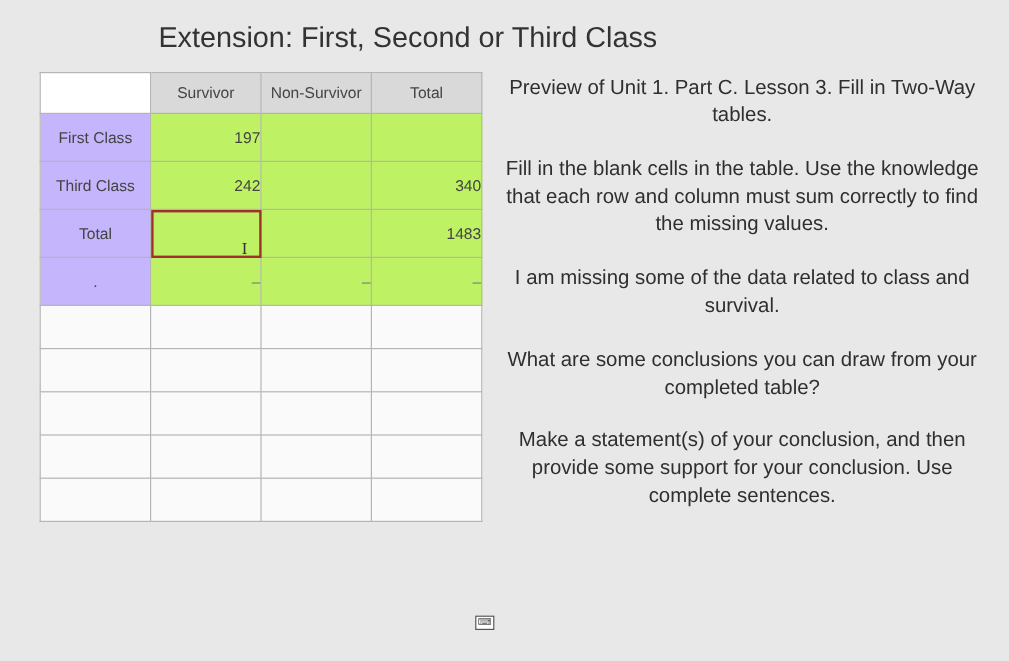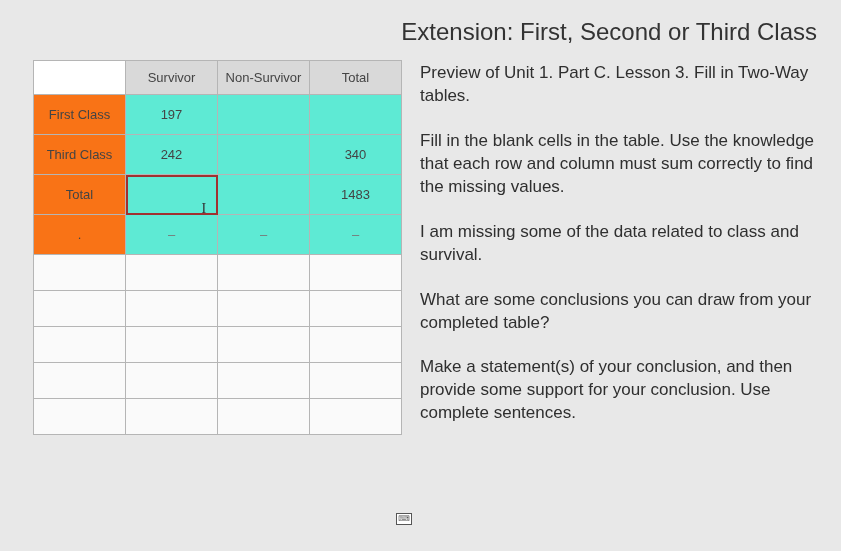--- a/index.html
+++ b/index.html
@@ -8,21 +8,21 @@
   background: #e8e8e8;
   width: 841px;
   height: 551px;
   overflow: hidden;
   color: #3a3a3a;
 }
 .page {
   padding: 18px 24px 10px 12px;
 }
 .title {
-  text-align: right;
+  text-align: left;
   font-size: 24px;
   font-weight: 400;
   color: #333;
   margin-bottom: 14px;
   padding-left: 120px;
 }
 .content {
   display: flex;
   gap: 18px;
 }
@@ -37,22 +37,22 @@
 td, th {
   border: 1px solid #b5b5b5;
   text-align: center;
   vertical-align: middle;
   font-size: 13px;
   font-weight: 400;
   color: #444;
   padding: 0;
 }
 .hcell { width: 92px; height: 34px; background: #d9d9d9; }
-.rcell { width: 92px; height: 40px; background: #f97316; }
-.dcell { width: 92px; height: 40px; background: #5eead4; }
+.rcell { width: 92px; height: 40px; background: #c4b5fd; }
+.dcell { width: 92px; height: 40px; background: #bef264; text-align: right; }
 .corner { width: 92px; height: 34px; background: #fff; }
 .blank-row td { height: 36px; background: #fafafa; }
 .dash { color: #777; }
 .active-cell {
   outline: 2px solid #a03030;
   outline-offset: -2px;
   position: relative;
 }
 .cursor {
   position: absolute;
@@ -62,20 +62,21 @@
   font-family: serif;
   font-size: 14px;
   color: #333;
 }
 .prose {
   flex: 1 1 auto;
   font-size: 17px;
   line-height: 1.35;
   color: #2f2f2f;
   padding-top: 2px;
+  text-align: center;
 }
 .prose p { margin-bottom: 22px; }
 .footer-icon {
   position: absolute;
   bottom: 26px;
   left: 396px;
   width: 16px;
   height: 12px;
   border: 1px solid #555;
   background: #fff;

